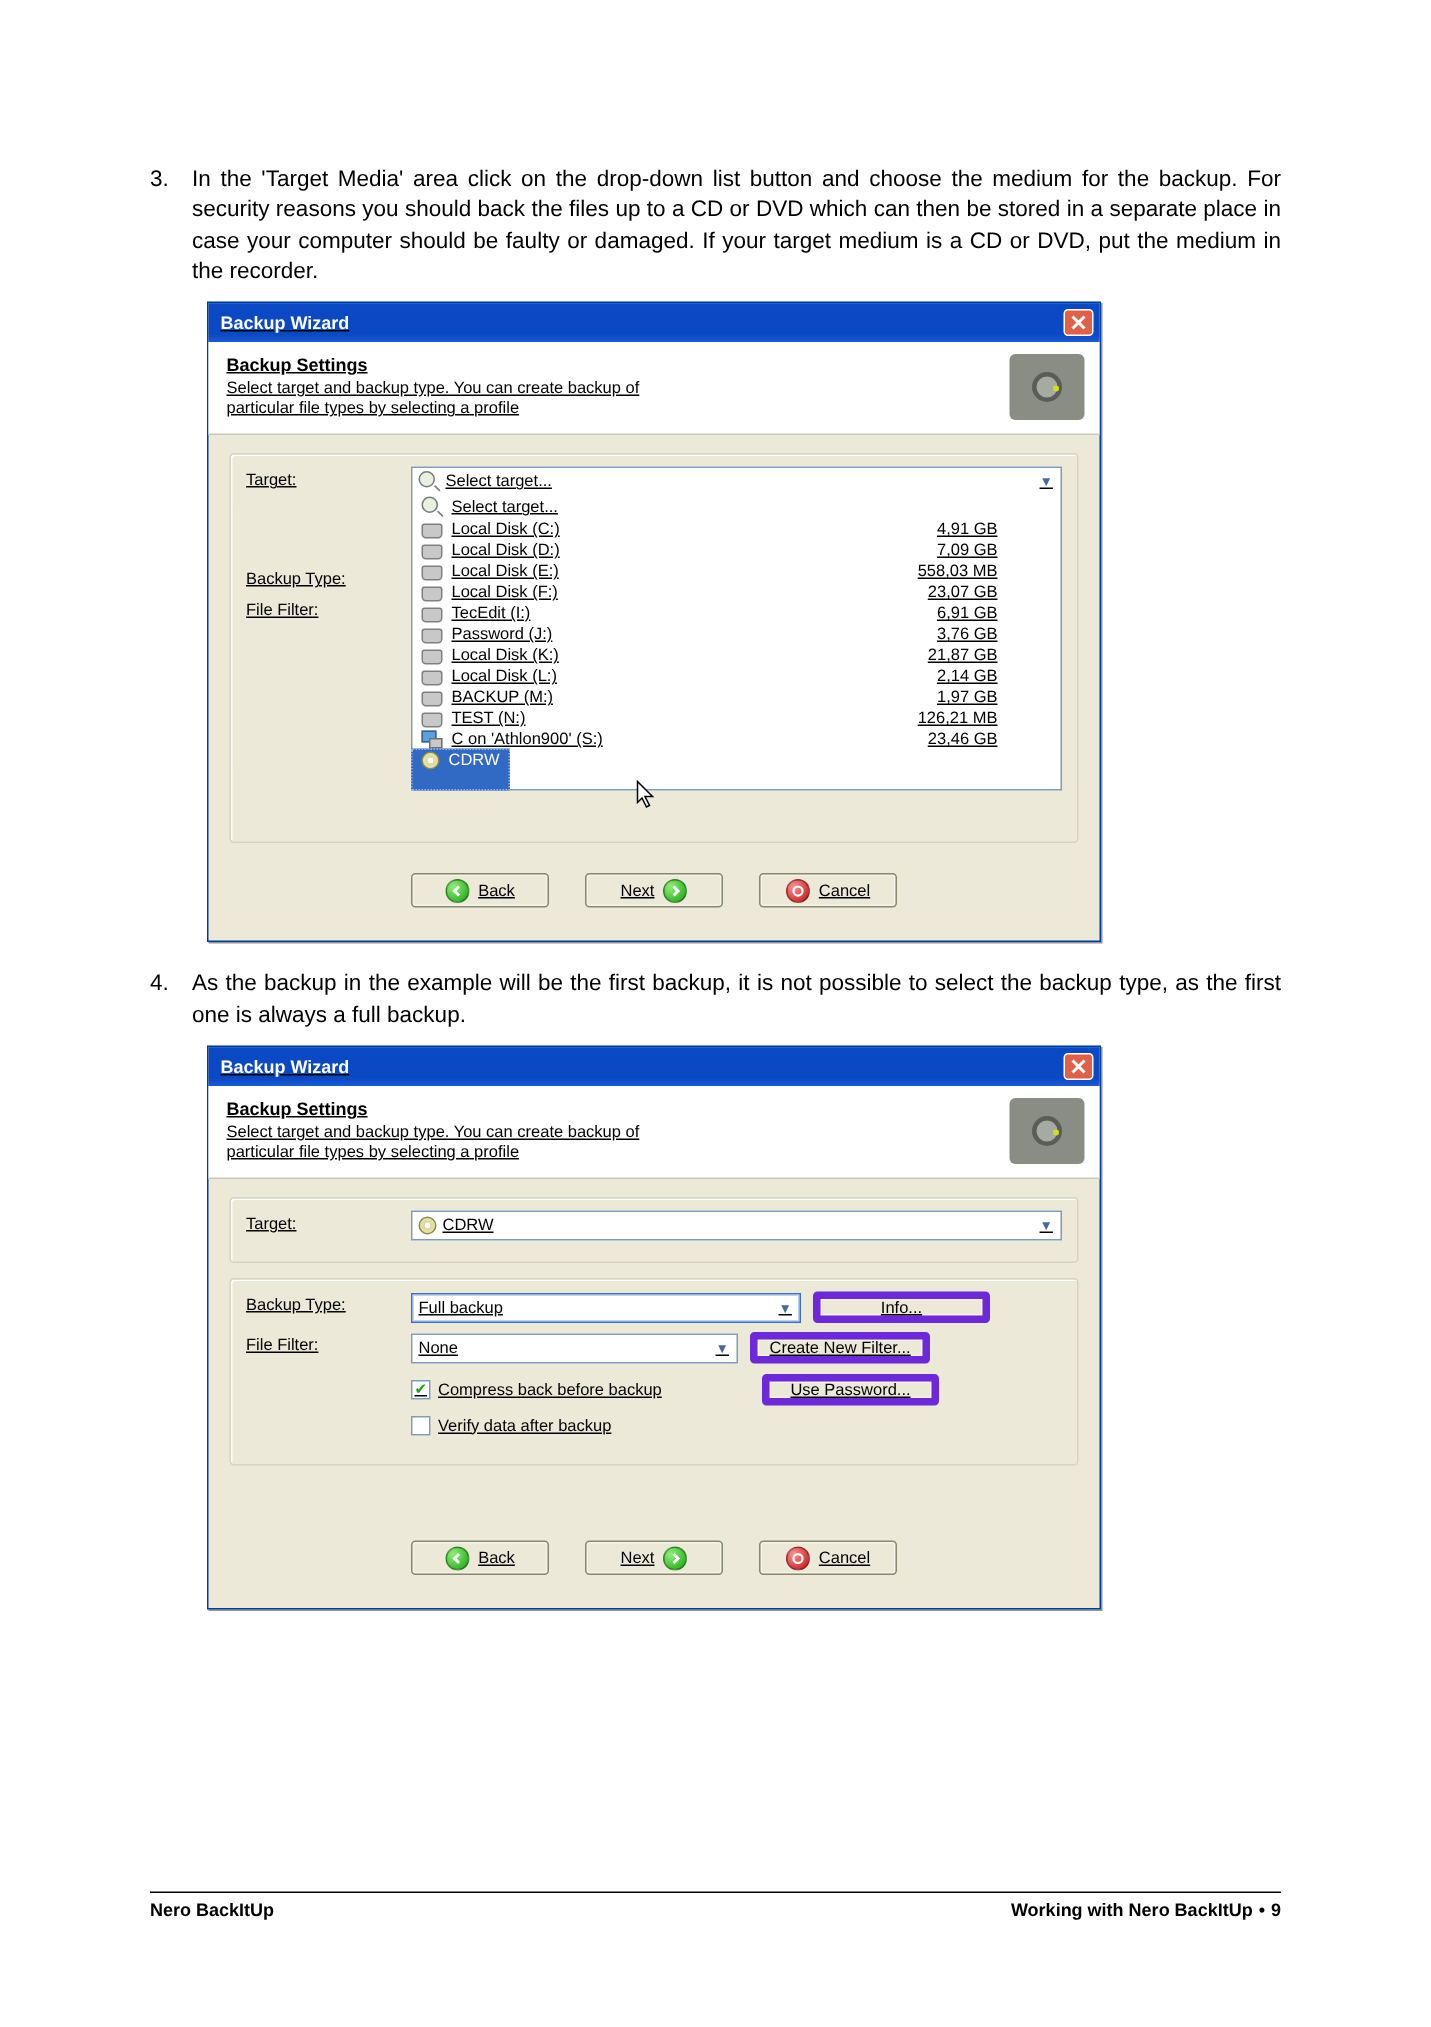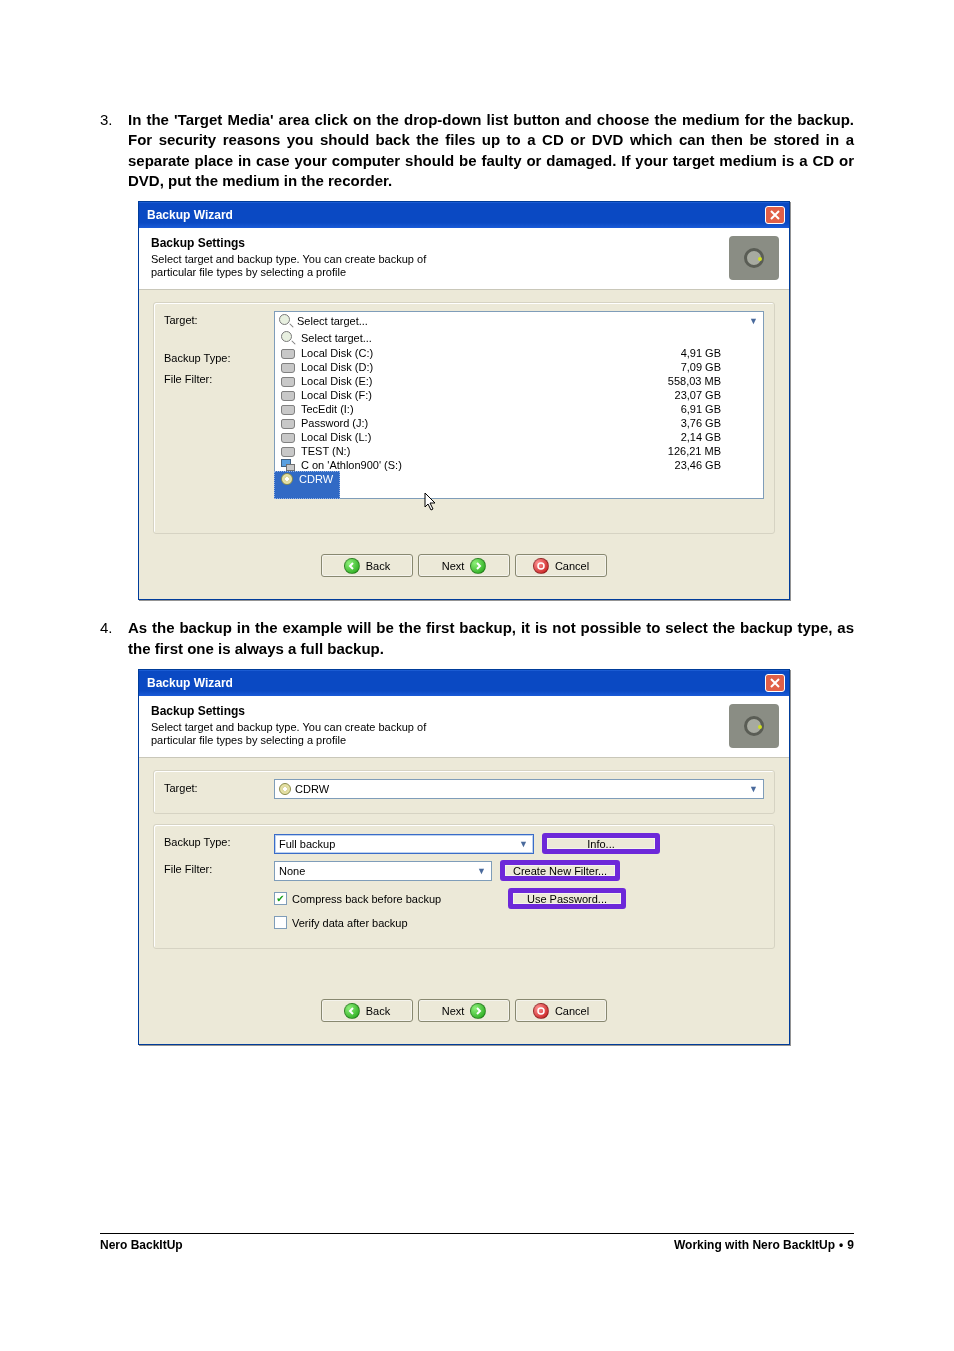--- a/index.html
+++ b/index.html
@@ -19,31 +19,31 @@
     margin: 50px 0 10px 0;
     text-align: justify;
     display: flex;
   }
   .step-num {
     width: 28px;
     flex-shrink: 0;
   }
   .step-body {
     flex: 1 1 auto;
-    font-weight: bold;
   }
   .dialog {
     margin: 8px 0 18px 38px;
     border: 1px solid #003c9a;
     background: #ece9d8;
     font-family: Tahoma, sans-serif;
     font-size: 11px;
     color: #000;
-    width: 652px;
+    width: 596px;
     box-shadow: 1px 1px 0 #949494;
+    text-decoration: underline;
   }
   .titlebar {
     background: linear-gradient(to bottom, #2a6de0, #0a49c3 4%, #0a49c3 80%, #1a5bd8);
     color: #fff;
     font-weight: bold;
     font-size: 12px;
     padding: 4px 4px 4px 8px;
     display: flex;
     align-items: center;
     justify-content: space-between;
@@ -228,21 +228,21 @@
     border:1px solid #d6d3c3;
     background:#ece9d8;
     border-radius:3px;
     padding:8px 10px 8px 10px;
     margin-bottom:10px;
     box-shadow: inset 1px 1px 0 #fff;
   }
   .button-row {
     display:flex;
     justify-content:center;
-    gap:5px;
+    gap:24px;
     padding:10px 0 12px 0;
   }
   .win-btn {
     min-width:92px;
     height:23px;
     background:#ece9d8;
     border:1px solid #888870;
     border-radius:3px;
     display:flex;
     align-items:center;
@@ -393,23 +393,37 @@
               <div class="dropdown-item">
                 <span class="di-left">
                     <span class="icon-disk"></span>
                     <span>Password (J:)</span>
                   </span>
                 <span class="di-right">3,76 GB</span>
               </div>
               <div class="dropdown-item">
                 <span class="di-left">
                     <span class="icon-disk"></span>
+                    <span>Local Disk (K:)</span>
+                  </span>
+                <span class="di-right">21,87 GB</span>
+              </div>
+              <div class="dropdown-item">
+                <span class="di-left">
+                    <span class="icon-disk"></span>
                     <span>Local Disk (L:)</span>
                   </span>
                 <span class="di-right">2,14 GB</span>
+              </div>
+              <div class="dropdown-item">
+                <span class="di-left">
+                    <span class="icon-disk"></span>
+                    <span>BACKUP (M:)</span>
+                  </span>
+                <span class="di-right">1,97 GB</span>
               </div>
               <div class="dropdown-item">
                 <span class="di-left">
                     <span class="icon-disk"></span>
                     <span>TEST (N:)</span>
                   </span>
                 <span class="di-right">126,21 MB</span>
               </div>
               <div class="dropdown-item">
                 <span class="di-left">

